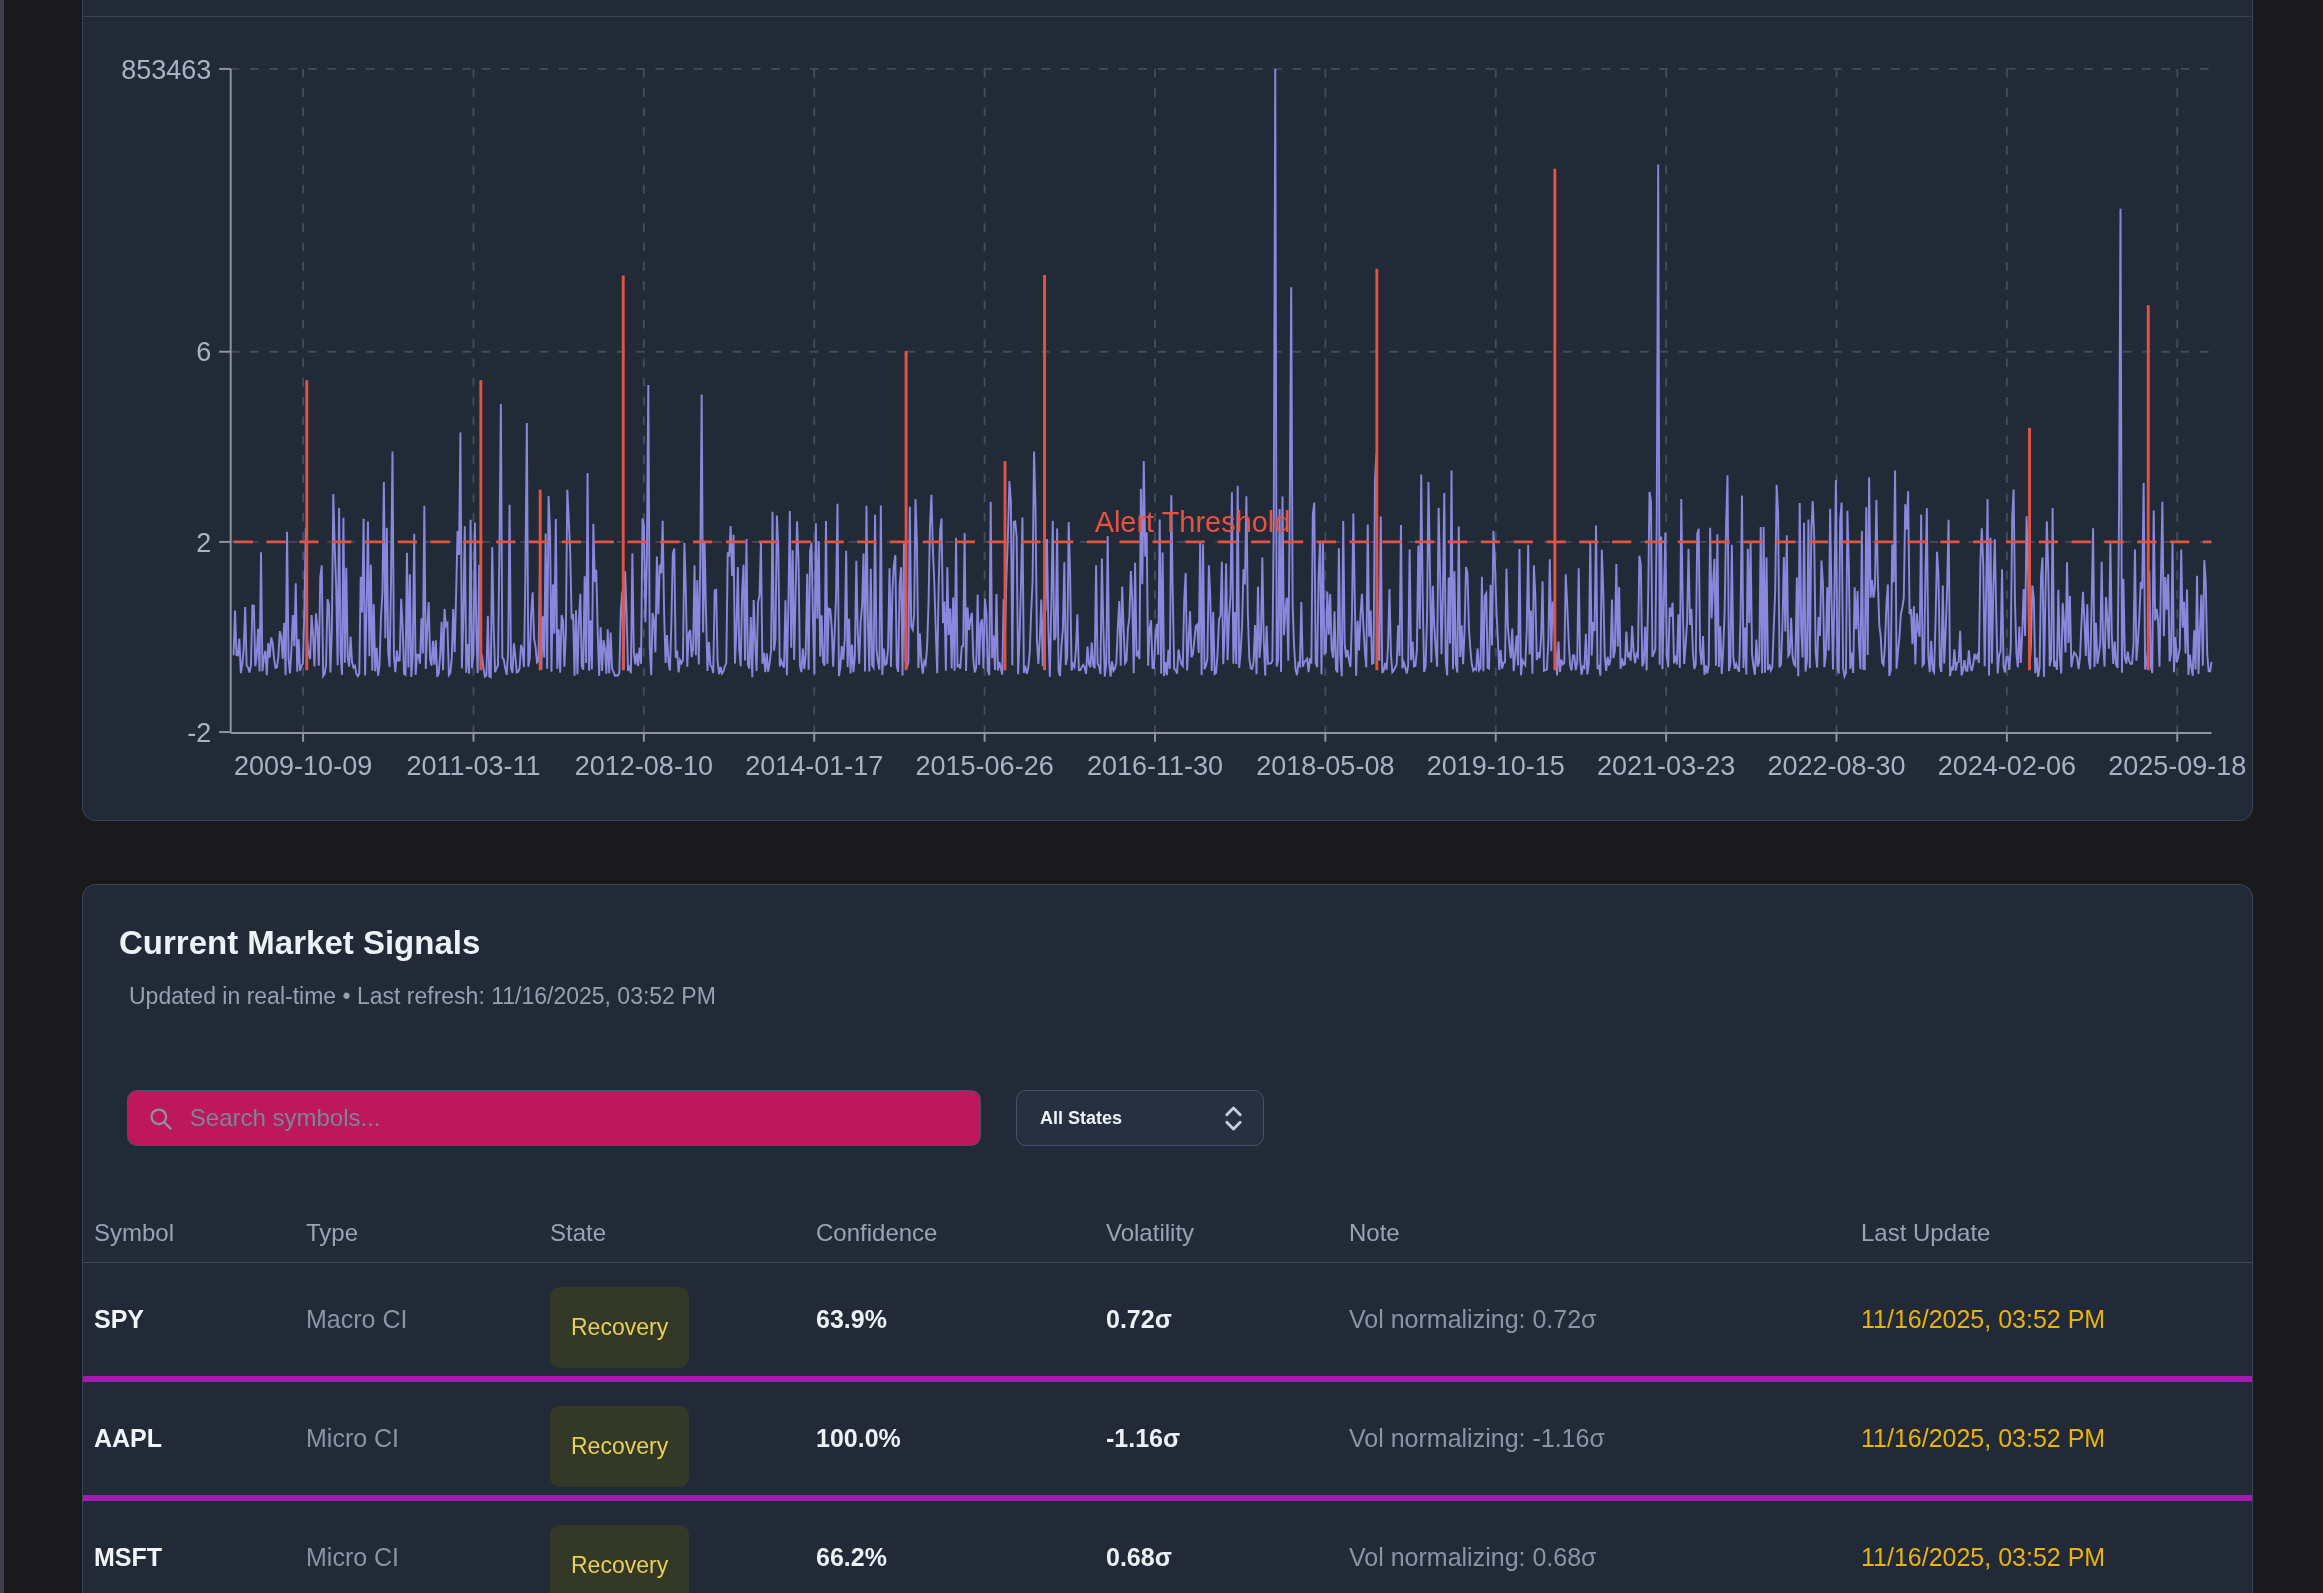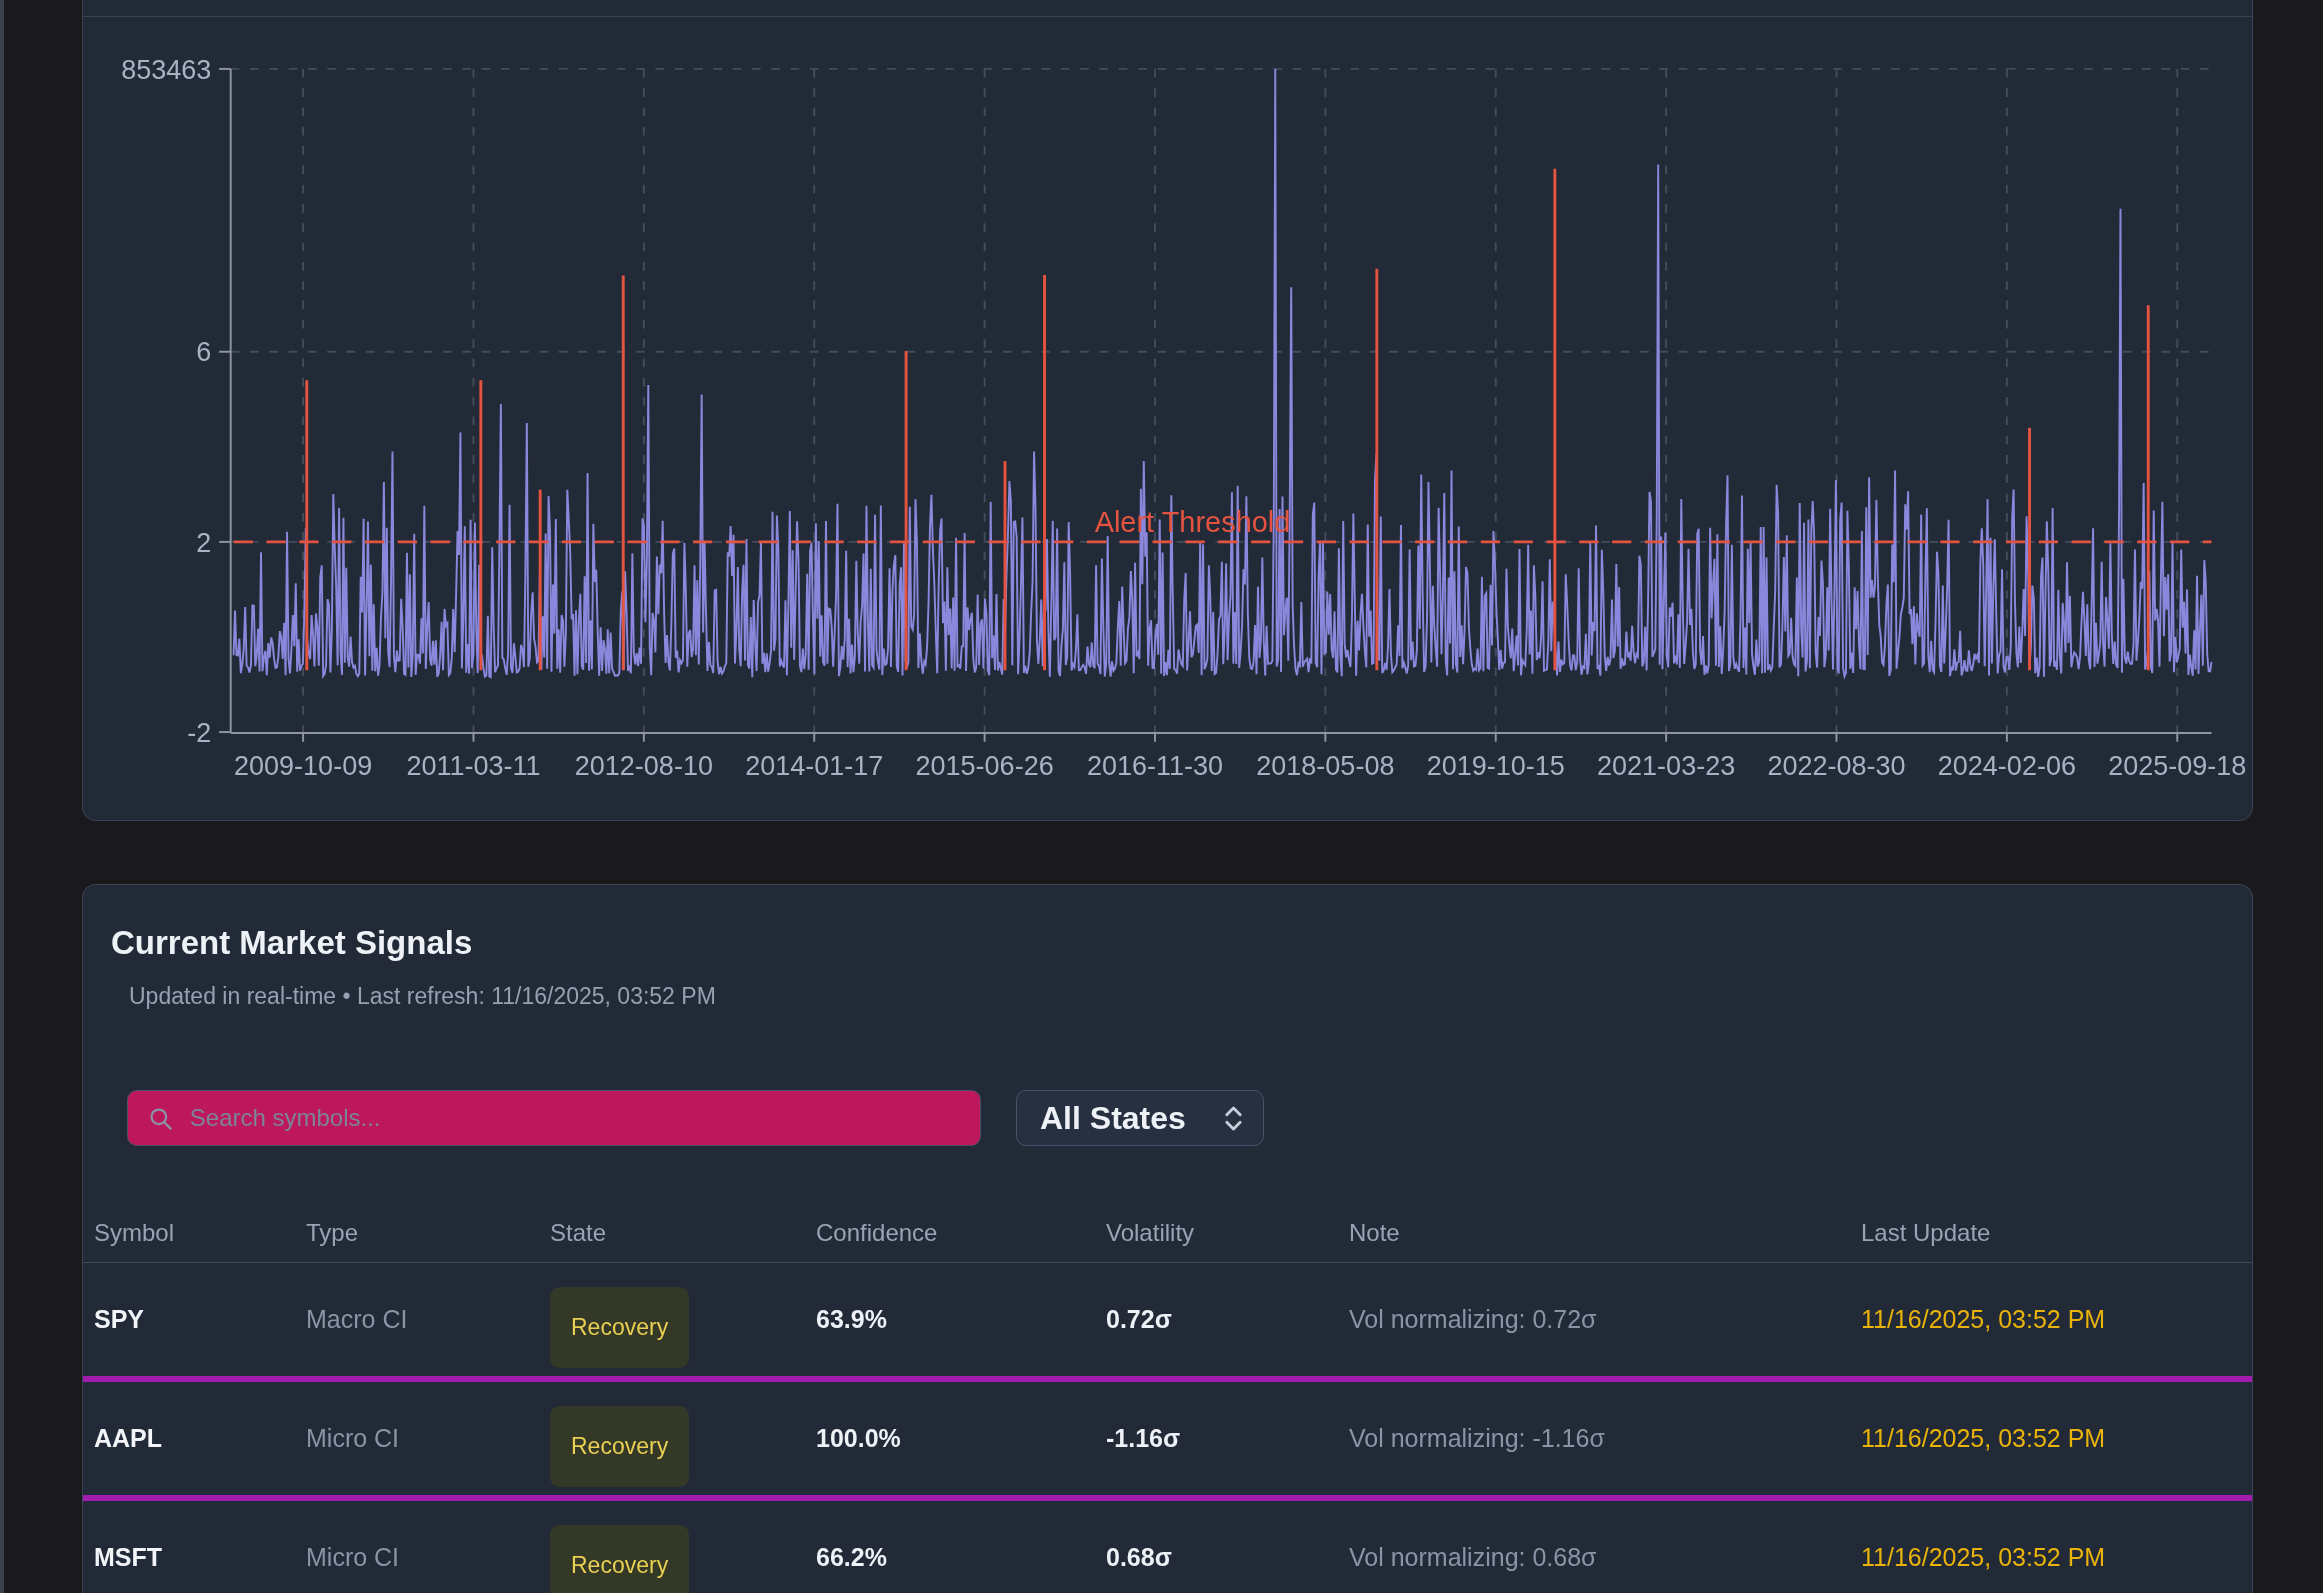--- a/index.html
+++ b/index.html
@@ -5,34 +5,34 @@
   html,body{margin:0;padding:0;background:#1a1a1d;}
   #page{position:relative;width:2323px;height:1593px;overflow:hidden;
         font-family:"Liberation Sans",sans-serif;background:#1a1a1d;}
   #left-strip{position:absolute;left:0;top:0;width:3.9px;height:100%;background:#3d4149;}
   .panel{position:absolute;left:82px;width:2171px;background:#222a38;
          border:1px solid #3c4557;border-radius:13.5px;box-sizing:border-box;}
   #chart-panel{top:-23px;height:844px;overflow:hidden;}
   #chart-divider{position:absolute;left:0;right:0;top:38px;height:1px;background:#3a4354;}
   #chart-svg{position:absolute;left:0;top:0;}
   #signals-panel{top:884px;height:753px;overflow:hidden;}
-  #signals-title{position:absolute;left:28px;top:39px;font-size:33px;font-weight:700;color:#eef1f6;}
+  #signals-title{position:absolute;left:36px;top:39px;font-size:33px;font-weight:700;color:#eef1f6;}
   #signals-subtitle{position:absolute;left:46px;top:98px;font-size:23px;color:#97a0b3;}
   #search-box{position:absolute;left:44px;top:205px;width:854px;height:56px;
               border:1.9px solid #47516a;border-radius:9.7px;background:#be185d;
               display:flex;align-items:center;box-sizing:border-box;}
   #search-box svg{margin:0 13.5px 0 19.3px;flex:0 0 auto;}
   #search-input{flex:1;background:transparent;border:none;outline:none;
                 font-family:"Liberation Sans",sans-serif;font-size:24px;color:#dfe5f0;}
   #search-input::placeholder{color:#7b8498;}
   #state-filter{position:absolute;left:933px;top:205px;width:248px;height:56px;
                 border:1.9px solid #47516a;border-radius:9.7px;background:#273040;
                 display:flex;align-items:center;justify-content:space-between;
                 padding:0 19.3px 0 23px;box-sizing:border-box;cursor:pointer;}
-  #state-filter-label{font-size:32px;font-weight:600;color:#eef1f6;}
+  #state-filter-label{font-size:18px;font-weight:600;color:#eef1f6;}
   #signals-table{position:absolute;left:0;top:319px;width:2171px;border-collapse:collapse;table-layout:fixed;}
   #signals-table th{font-size:24px;font-weight:400;color:#9aa3b5;text-align:left;
                     height:58px;vertical-align:middle;border-bottom:1px solid #3e4759;padding:0;}
   #signals-table td{font-size:25px;height:113px;vertical-align:middle;padding:0;
                     border-top:6px solid #a21caf;}
   #signals-table tr:first-child td{border-top:none;}
   #signals-table th:first-child,#signals-table td:first-child{padding-left:11px;}
   .cell-symbol{font-weight:700;color:#f2f4f8;}
   .cell-dim{color:#8b94a7;}
   .cell-strong{font-weight:600;color:#eef1f6;}

